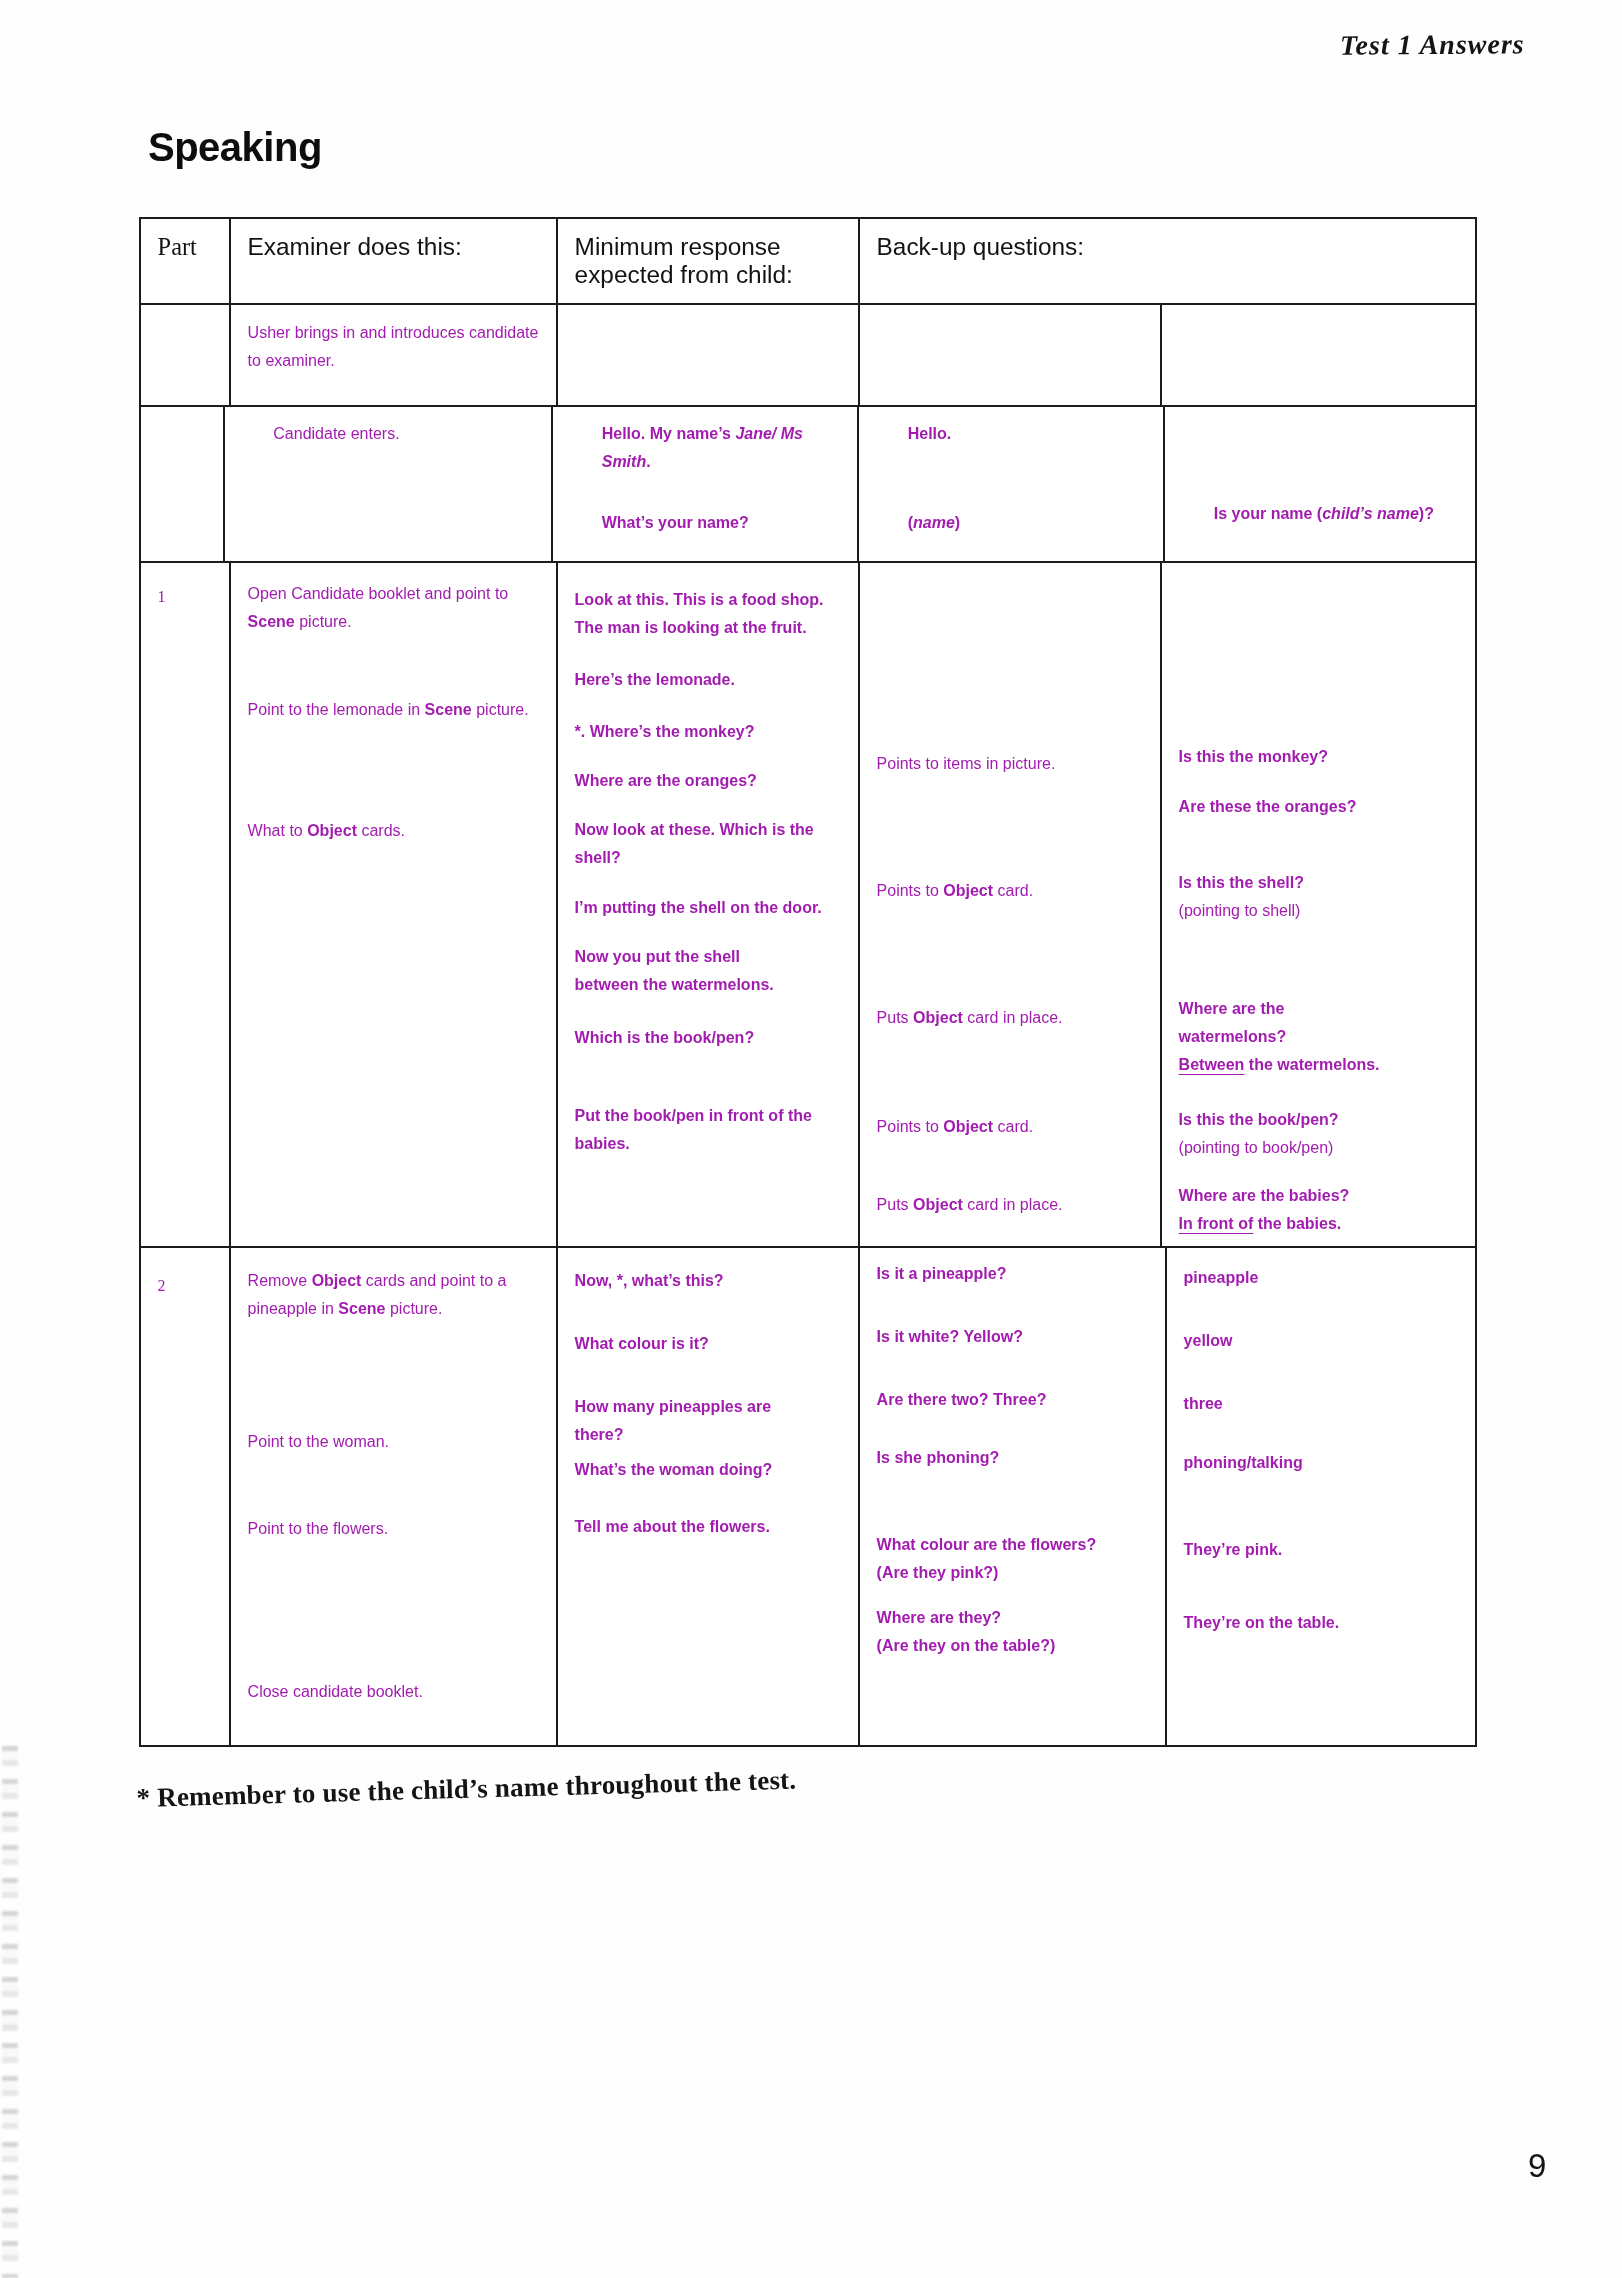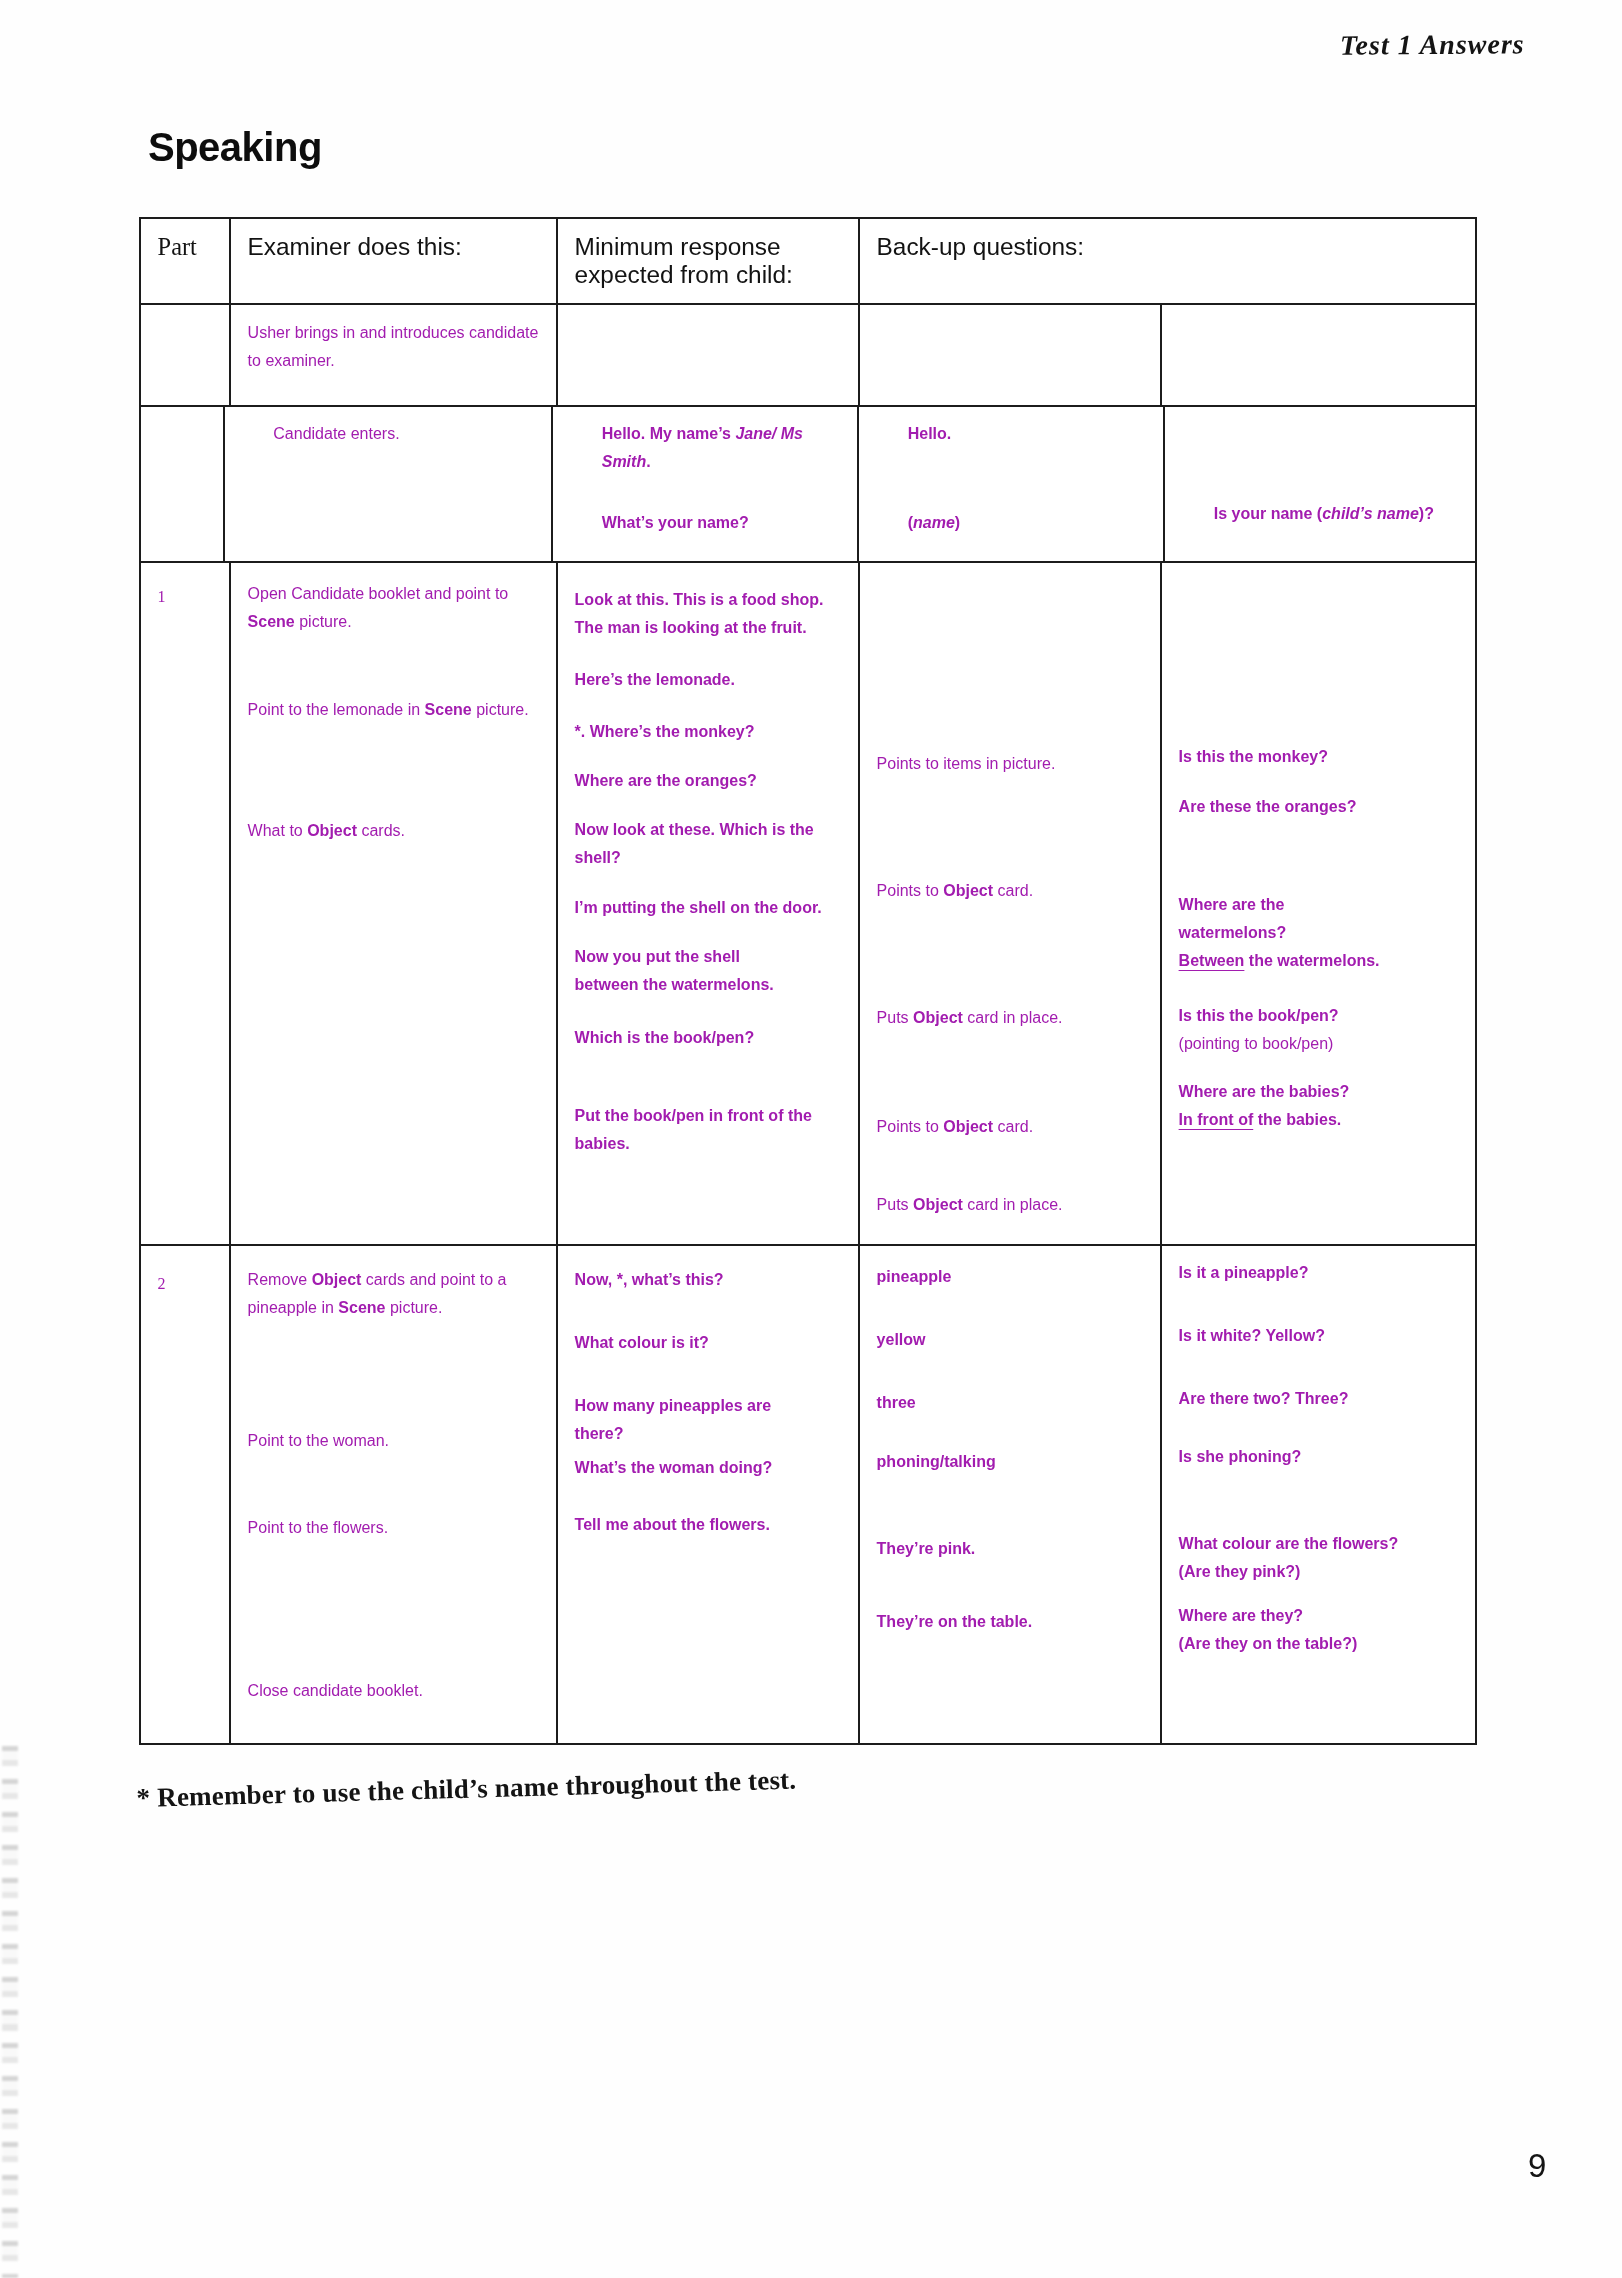--- a/index.html
+++ b/index.html
@@ -140,20 +140,21 @@
           <div class="col col-min">
             <p class="para" style="margin-top: 187px;"><span>Points to items in picture.</span></p>
             <p class="para" style="margin-top: 99px;"><span>Points to </span><span class="b">Object</span><span> card.</span></p>
             <p class="para" style="margin-top: 99px;"><span>Puts </span><span class="b">Object</span><span> card in place.</span></p>
             <p class="para" style="margin-top: 81px;"><span>Points to </span><span class="b">Object</span><span> card.</span></p>
             <p class="para" style="margin-top: 50px;"><span>Puts </span><span class="b">Object</span><span> card in place.</span></p>
           </div>
           <div class="col col-backup">
             <p class="para" style="margin-top: 180px;"><span class="b">Is this the monkey?</span></p>
             <p class="para" style="margin-top: 22.4px;"><span class="b">Are these the oranges?</span></p>
+            <p class="para" style="margin-top: 48px;"><span class="b">Is this the shell?</span><br><span>(pointing to shell)</span></p>
             <p class="para" style="margin-top: 70px; max-width: 195px;"><span class="b">Where are the watermelons?</span></p>
             <p class="para" style="margin-top: 0px;"><span class="b u">Between</span><span class="b"> the watermelons.</span></p>
             <p class="para" style="margin-top: 27px;"><span class="b">Is this the book/pen?</span><br><span>(pointing to book/pen)</span></p>
             <p class="para" style="margin-top: 19.5px;"><span class="b">Where are the babies?</span><br><span class="b u">In front of</span><span class="b"> the babies.</span></p>
           </div>
         </div>
         <div class="trow" style="min-height: 497px; border-bottom: none;">
           <div class="col col-part">
             <p class="para" style="margin-top: 24.4px;"><span>2</span></p>
           </div>
@@ -162,37 +163,37 @@
             <p class="para" style="margin-top: 105px;"><span>Point to the woman.</span></p>
             <p class="para" style="margin-top: 59px;"><span>Point to the flowers.</span></p>
             <p class="para" style="margin-top: 135px;"><span>Close candidate booklet.</span></p>
           </div>
           <div class="col col-says">
             <p class="para" style="margin-top: 19.5px;"><span class="b">Now, *, what’s this?</span></p>
             <p class="para" style="margin-top: 35px;"><span class="b">What colour is it?</span></p>
             <p class="para" style="margin-top: 35px; max-width: 229px;"><span class="b">How many pineapples are there?</span></p>
             <p class="para" style="margin-top: 6.8px; max-width: 210px;"><span class="b">What’s the woman doing?</span></p>
             <p class="para" style="margin-top: 29px; max-width: 200px;"><span class="b">Tell me about the flowers.</span></p>
+          </div>
+          <div class="col col-backup">
+            <p class="para" style="margin-top: 12.7px;"><span class="b">Is it a pineapple?</span></p>
+            <p class="para" style="margin-top: 35px;"><span class="b">Is it white? Yellow?</span></p>
+            <p class="para" style="margin-top: 35px;"><span class="b">Are there two? Three?</span></p>
+            <p class="para" style="margin-top: 30px;"><span class="b">Is she phoning?</span></p>
+            <p class="para" style="margin-top: 59px; max-width: 254px;"><span class="b">What colour are the flowers? (Are they pink?)</span></p>
+            <p class="para" style="margin-top: 16.6px;"><span class="b">Where are they?</span><br><span class="b">(Are they on the table?)</span></p>
           </div>
           <div class="col col-min">
             <p class="para" style="margin-top: 16.6px;"><span class="b">pineapple</span></p>
             <p class="para" style="margin-top: 35px;"><span class="b">yellow</span></p>
             <p class="para" style="margin-top: 35px;"><span class="b">three</span></p>
             <p class="para" style="margin-top: 31px;"><span class="b">phoning/talking</span></p>
             <p class="para" style="margin-top: 59px;"><span class="b">They’re pink.</span></p>
             <p class="para" style="margin-top: 45px;"><span class="b">They’re on the table.</span></p>
           </div>
-          <div class="col col-backup">
-            <p class="para" style="margin-top: 12.7px;"><span class="b">Is it a pineapple?</span></p>
-            <p class="para" style="margin-top: 35px;"><span class="b">Is it white? Yellow?</span></p>
-            <p class="para" style="margin-top: 35px;"><span class="b">Are there two? Three?</span></p>
-            <p class="para" style="margin-top: 30px;"><span class="b">Is she phoning?</span></p>
-            <p class="para" style="margin-top: 59px; max-width: 254px;"><span class="b">What colour are the flowers? (Are they pink?)</span></p>
-            <p class="para" style="margin-top: 16.6px;"><span class="b">Where are they?</span><br><span class="b">(Are they on the table?)</span></p>
-          </div>
         </div>
       </div>
   </div>
 
   <div class="footnote">* Remember to use the child’s name throughout the test.</div>
 
   <div class="page-number">9</div>
 
   <div class="scan-strip"></div>
 

